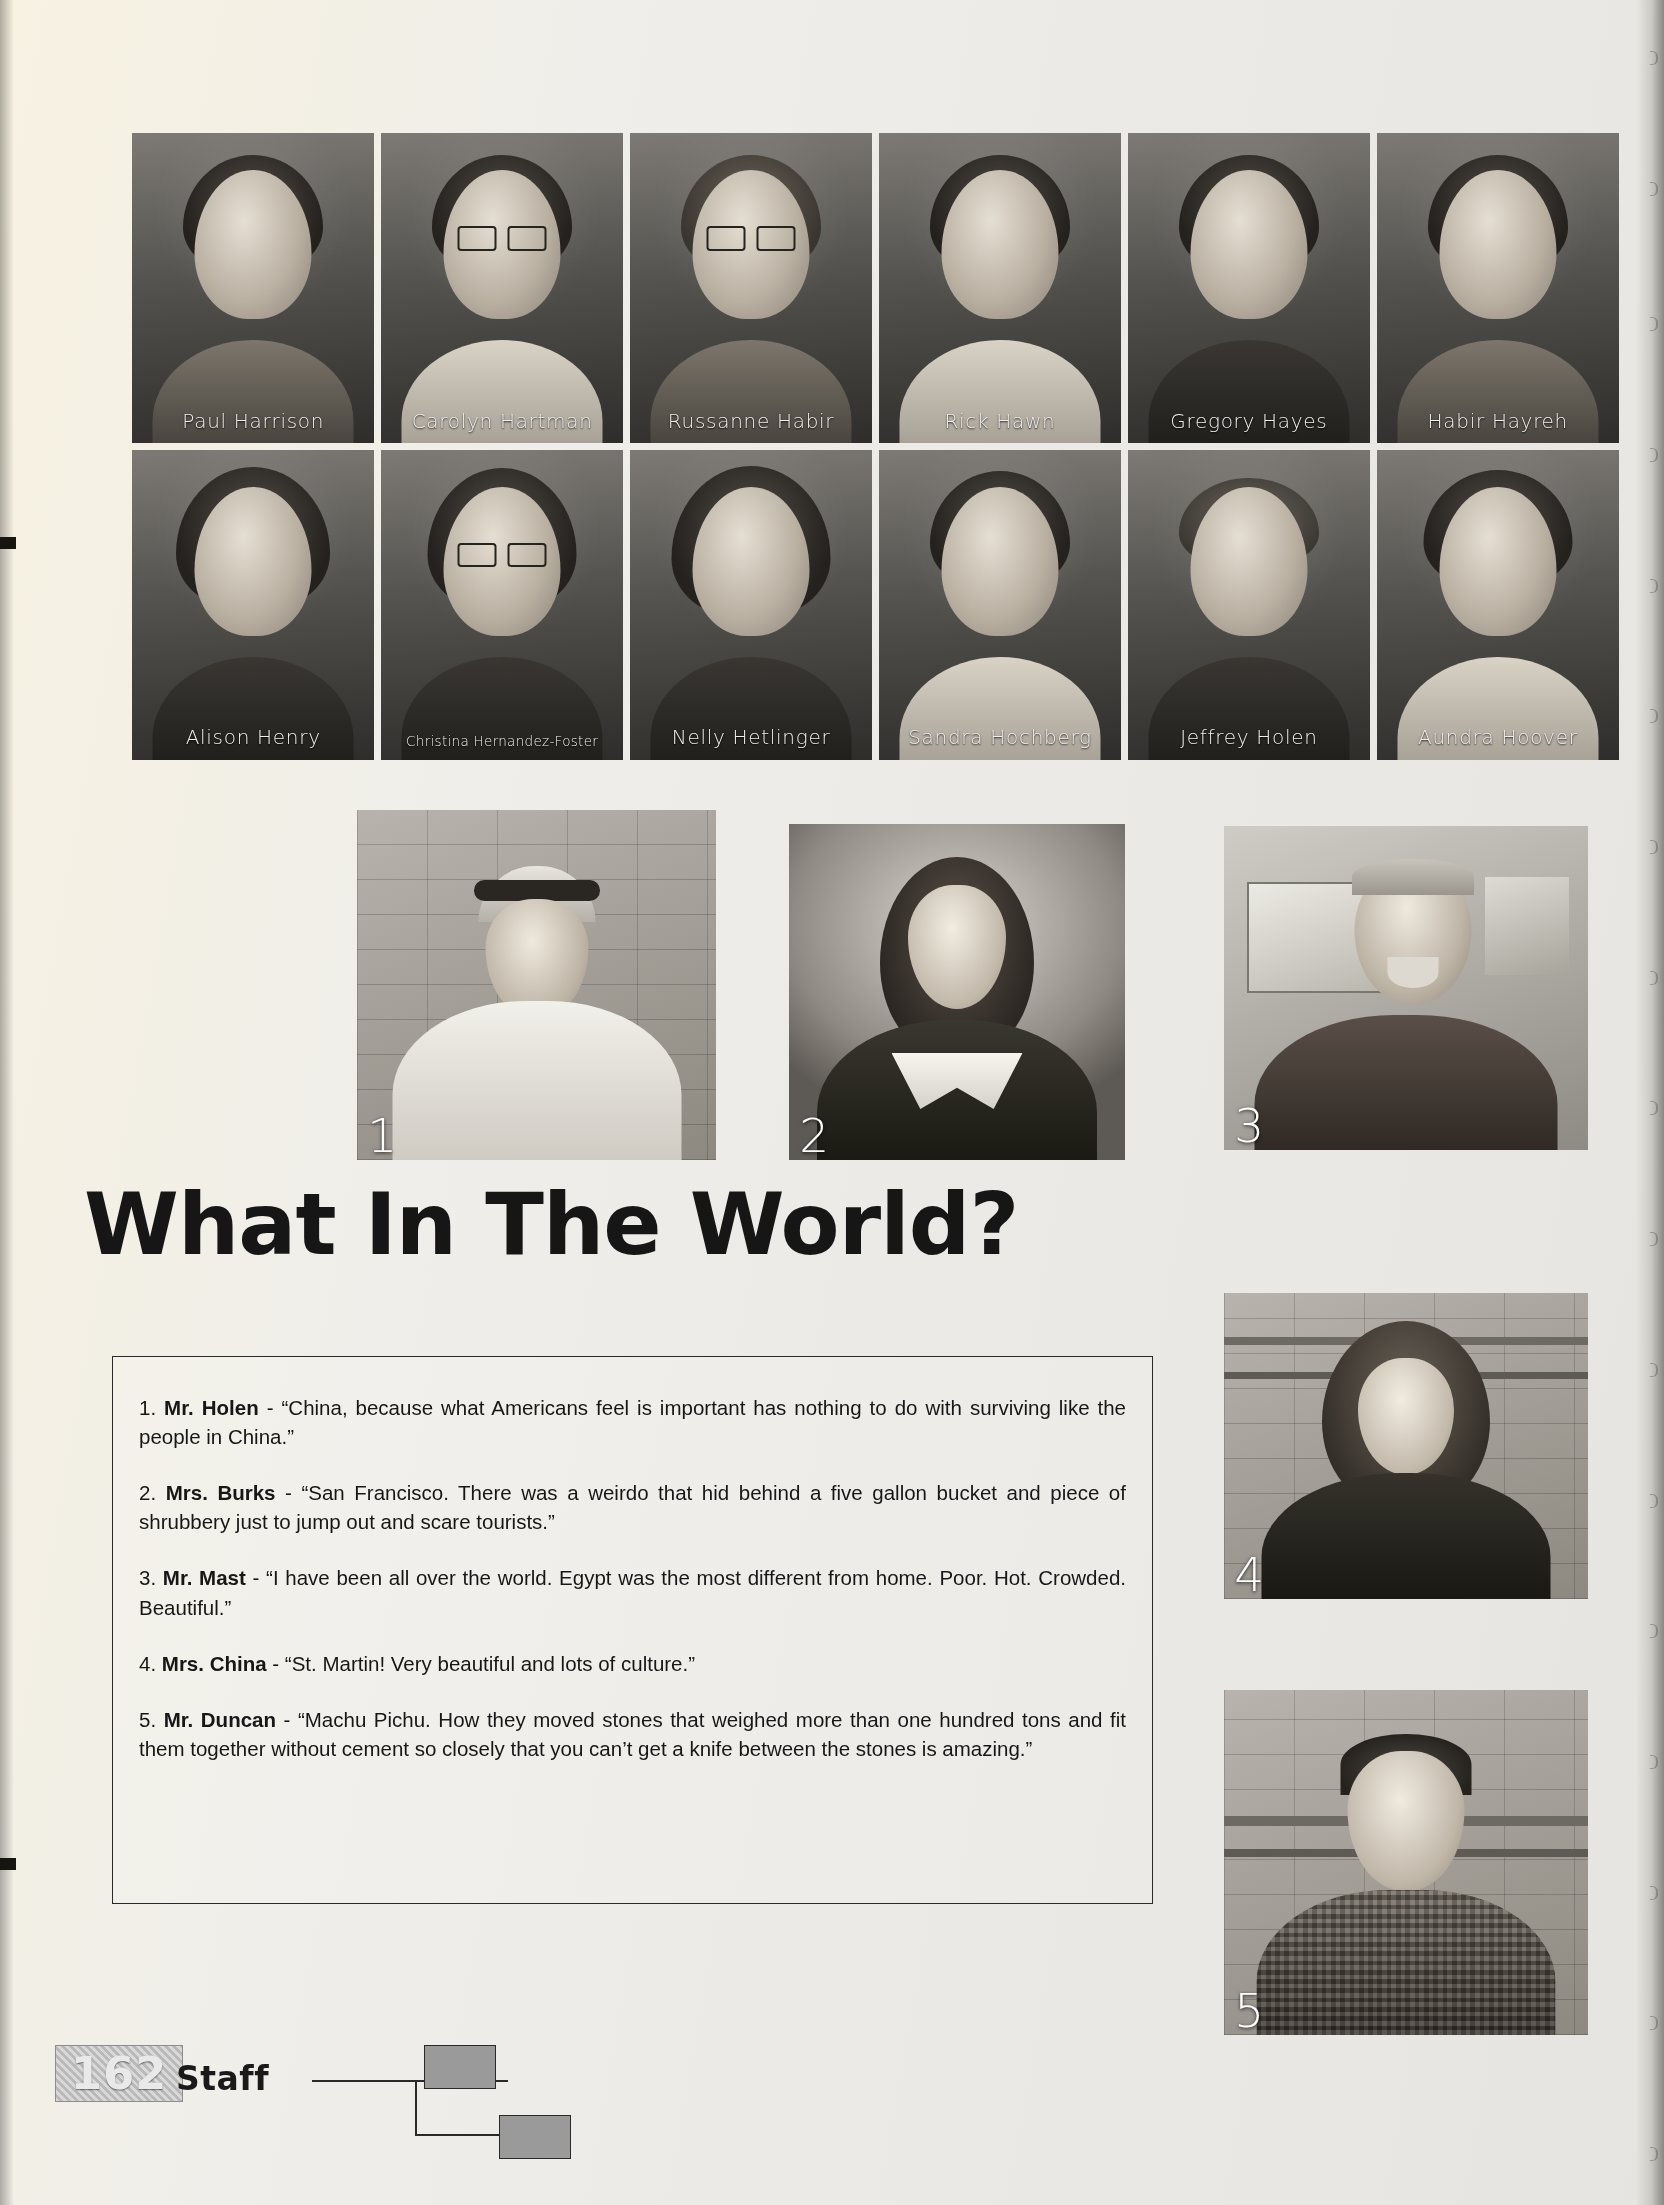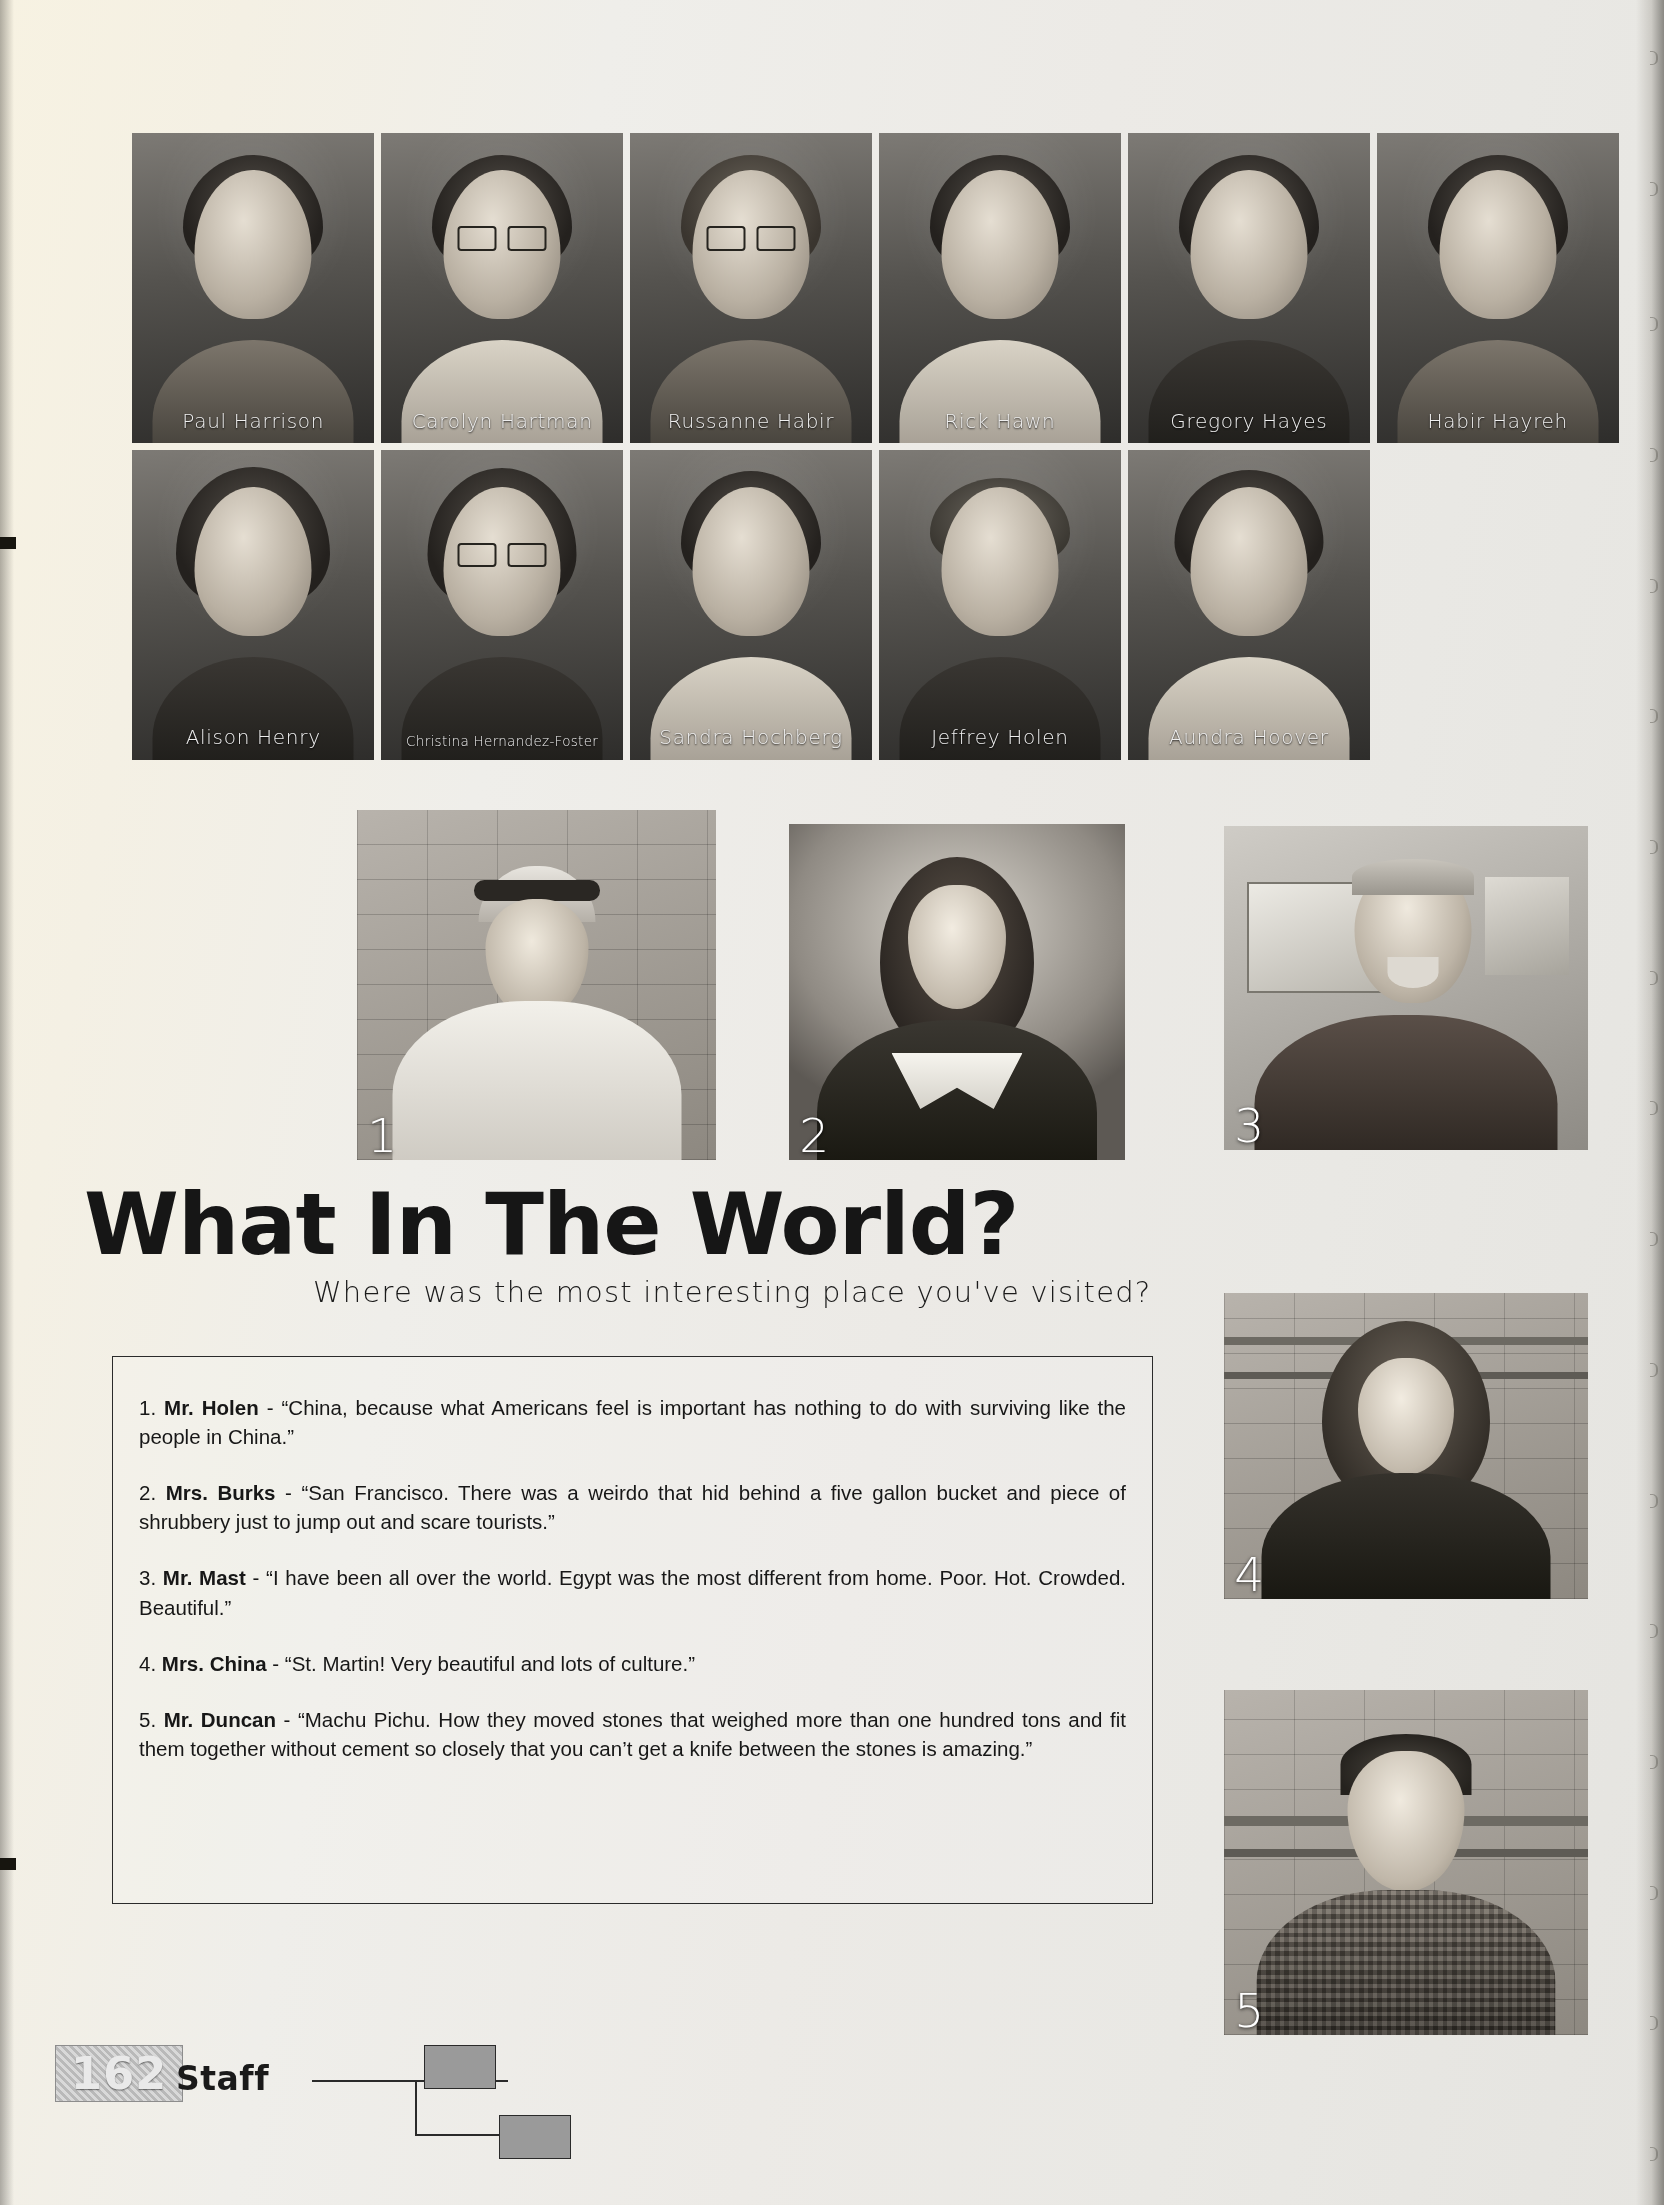--- a/index.html
+++ b/index.html
@@ -386,20 +386,28 @@
     <div class="portrait-cell">
       <div class="portrait-photo">
         <div class="hair" style="width:149px;height:140px;top:18.7px"></div>
         <div class="head"></div>
         <div class="glasses"></div>
         <div class="body-sh"></div>
       </div>
       <div class="portrait-name small">Christina Hernandez-Foster</div>
     </div>
 
+    <div class="portrait-cell">
+      <div class="portrait-photo">
+        <div class="hair" style="width:159px;height:149px;top:16px"></div>
+        <div class="head"></div>
+        <div class="body-sh"></div>
+      </div>
+      <div class="portrait-name">Nelly Hetlinger</div>
+    </div>
 
     <div class="portrait-cell">
       <div class="portrait-photo">
         <div class="hair"></div>
         <div class="head"></div>
         <div class="body-sh light"></div>
       </div>
       <div class="portrait-name">Sandra Hochberg</div>
     </div>
 
@@ -470,21 +478,20 @@
     <div style="position:absolute;left:50%;transform:translateX(-50%);top:61px;width:117px;height:140px;border-radius:46% 46% 48% 48%/42% 42% 58% 58%;background:radial-gradient(ellipse at 45% 35%,#f0eadf,#c0b7a9 64%,#8e8679);"></div>
     <div style="position:absolute;left:50%;transform:translateX(-50%);bottom:-14px;width:299px;height:159px;border-radius:44% 44% 0 0/58% 58% 0 0;background:
       repeating-linear-gradient(0deg, rgba(0,0,0,.25) 0 4.7px, rgba(255,255,255,.08) 4.7px 9.3px),
       repeating-linear-gradient(90deg, rgba(0,0,0,.22) 0 4.7px, rgba(255,255,255,.06) 4.7px 9.3px),
       linear-gradient(180deg,#7a7268,#3b362f);"></div>
     <div class="fp-num">5</div>
   </div>
 
   <div class="title-block">
     <h1 class="main-title">What In The World?</h1>
-    <div class="subtitle">Where was the most interesting place you've visited?</div>
   </div>
 
   <div class="quote-box">
 
     <p class="quote">
       <span>1.</span>
       <b>Mr. Holen</b>
       <span>-</span>
       <span>“China, because what Americans feel is important has nothing to do with surviving like the people in China.”</span>
     </p>

